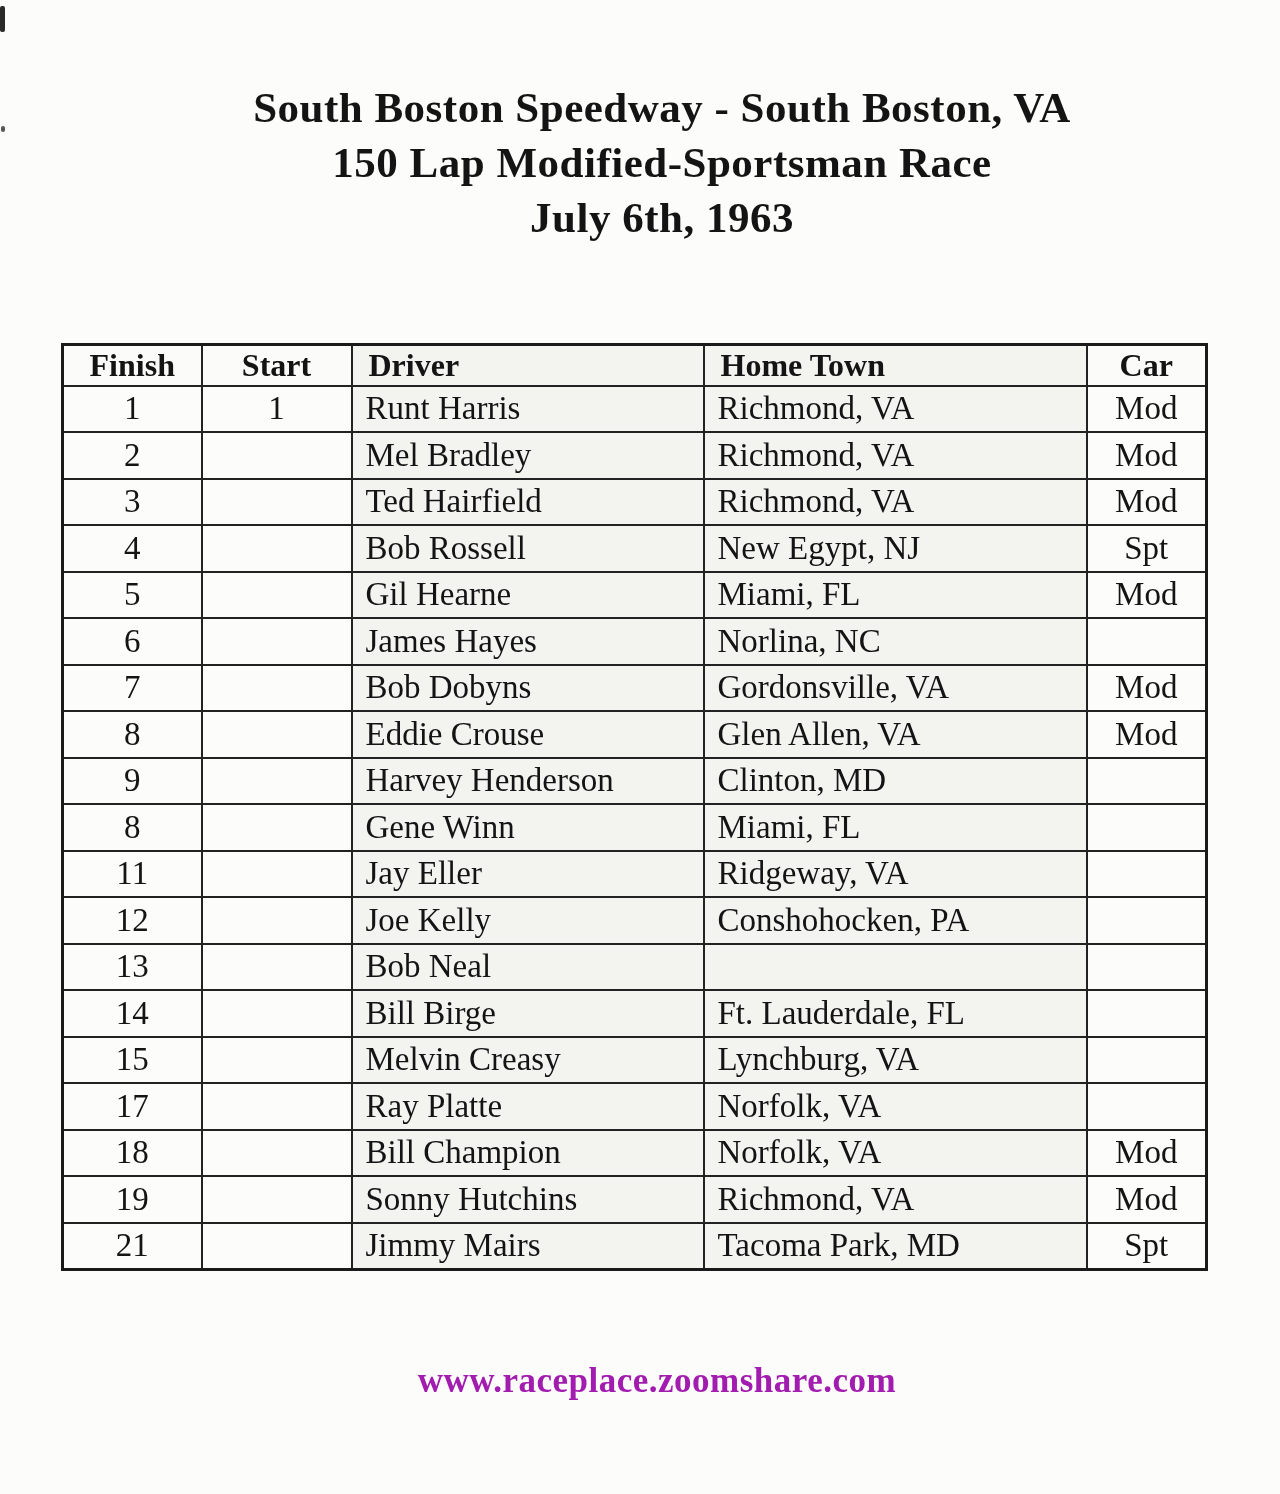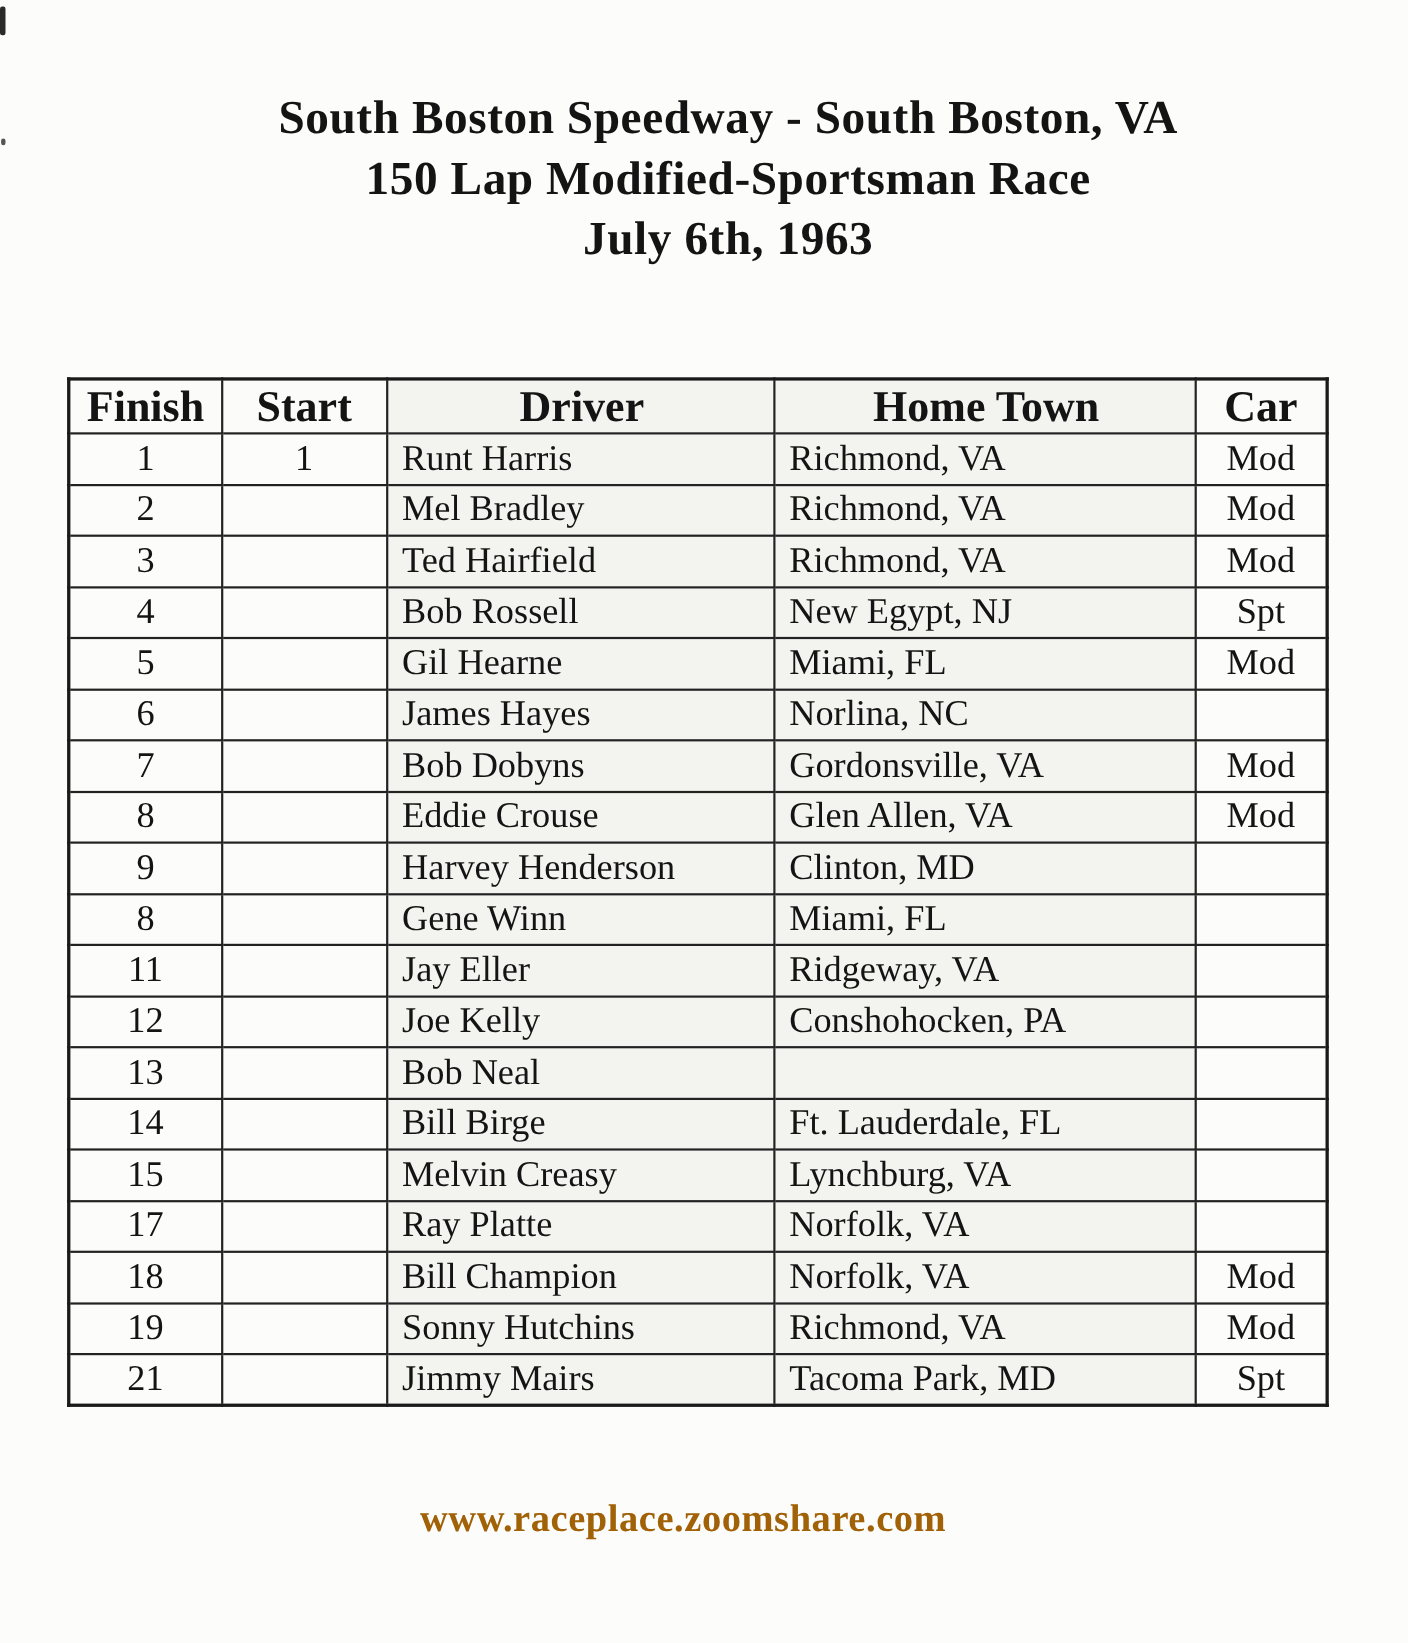--- a/index.html
+++ b/index.html
@@ -45,38 +45,38 @@
   }
   .results th,.results td{
     border:2px solid #222;
     overflow:hidden;
     white-space:nowrap;
     padding:0;
   }
   .results thead tr{height:41px;}
   .results tbody tr{height:46.5px;}
   .results th{
-    font-size:40px;
+    font-size:32px;
     font-weight:bold;
     text-align:center;
     background:#fbfbfa;
   }
   .results td{
     font-size:33px;
     text-align:center;
     background:#fcfcfb;
     vertical-align:middle;
   }
   .results th.col-2,.results th.col-3,
   .results td.col-2,.results td.col-3{
     text-align:left;
     padding-left:13px;
     background:#f3f3f0;
   }
-  .results th.col-2,.results th.col-3{text-align:center;padding-left:3px;}
+  .results th.col-2,.results th.col-3{text-align:left;padding-left:16px;}
   
   .footer-url{
     position:absolute;
     top:1361px;left:0;width:1242px;
     text-align:center;
     font-weight:bold;
     font-size:35px;
     letter-spacing:0.5px;
   }
 </style>
@@ -241,15 +241,15 @@
         <tr>
           <td class="col-0">21</td>
           <td class="col-1"></td>
           <td class="col-2">Jimmy Mairs</td>
           <td class="col-3">Tacoma Park, MD</td>
           <td class="col-4">Spt</td>
         </tr>
       </tbody>
   </table>
 
-  <div class="footer-url" style="color: #a16207;">www.raceplace.zoomshare.com</div>
+  <div class="footer-url" style="color: #a21caf; padding-left: 36px;">www.raceplace.zoomshare.com</div>
 
 </div>
 
 </body></html>

